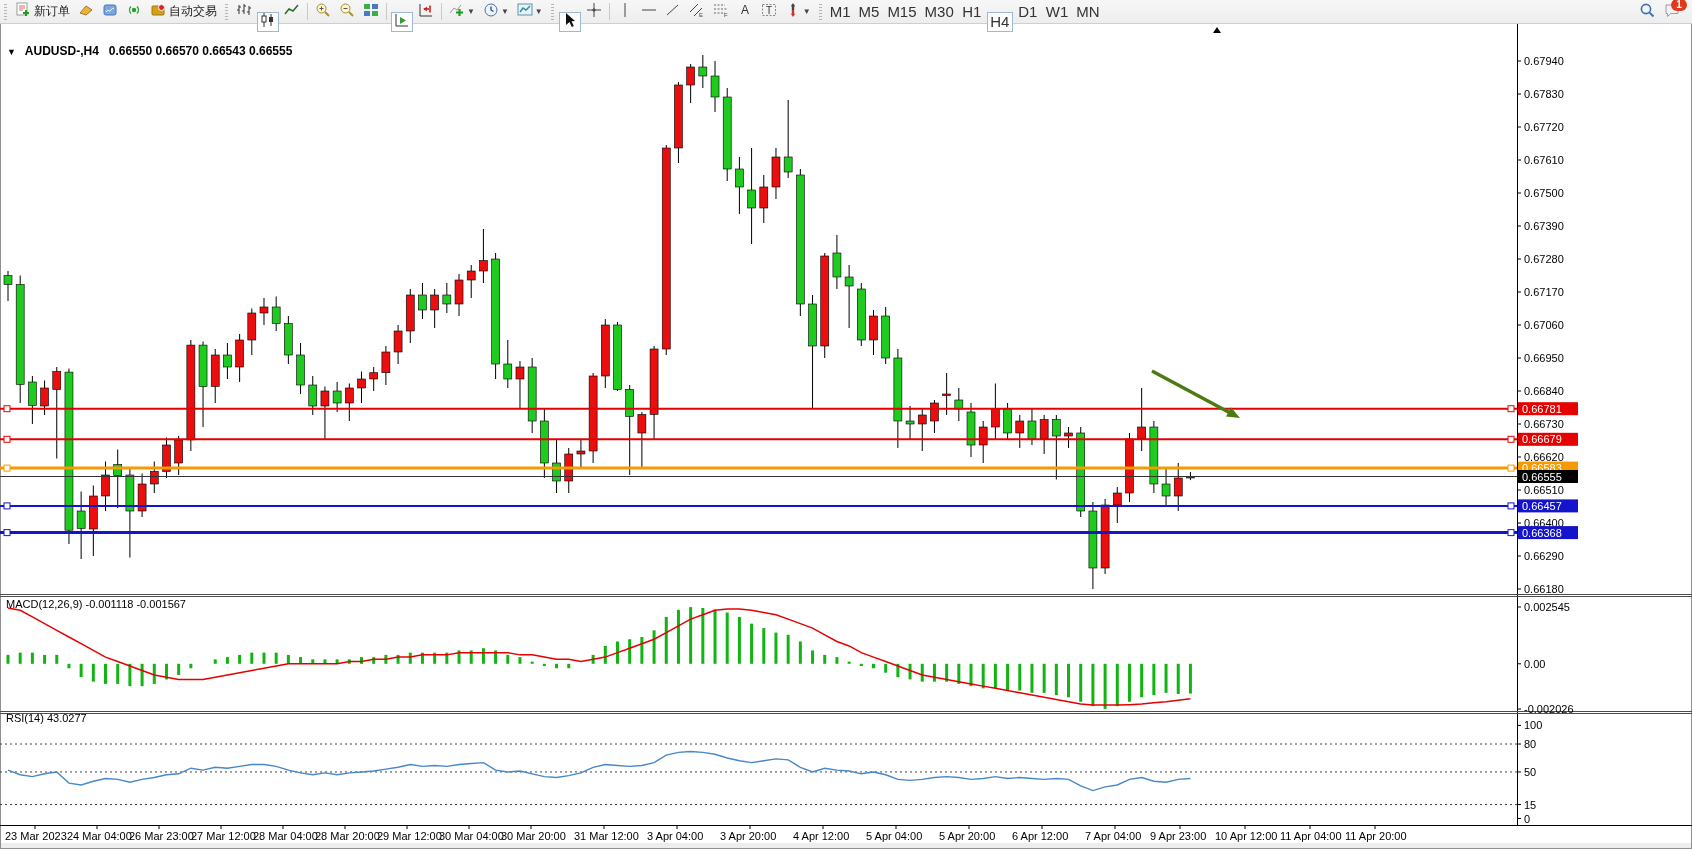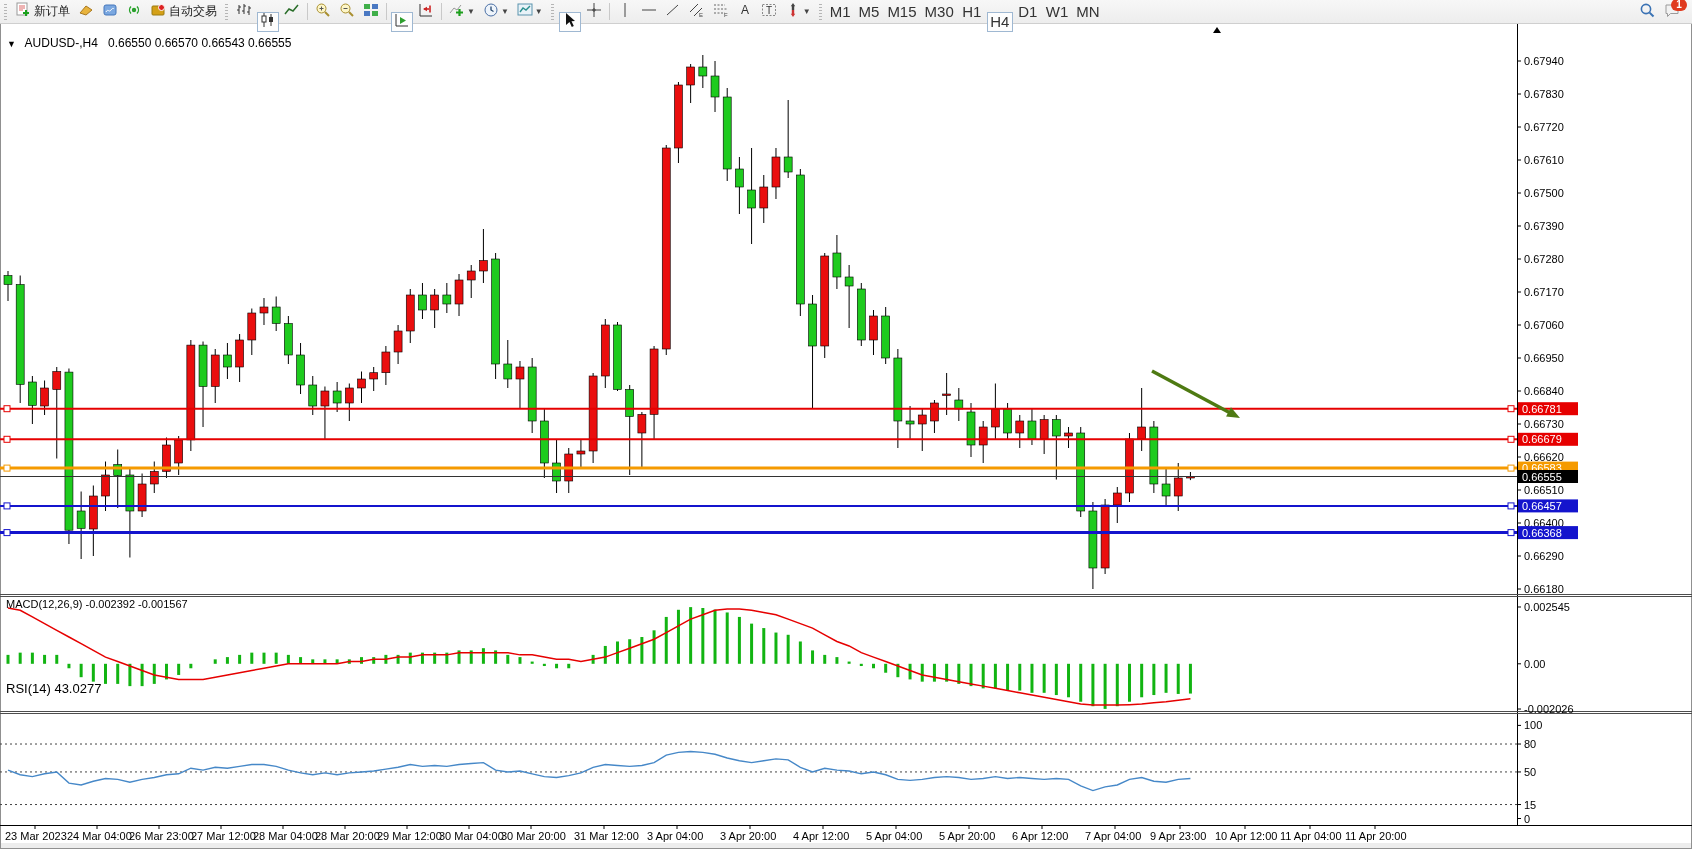--- a/index.html
+++ b/index.html
@@ -19,24 +19,24 @@
   .sep{width:1px;height:17px;background:#c9c9c9;margin:0 3px;}
   .tf{min-width:26px;font-size:15px;color:#333;}
   .spacer{flex:1;}
   .chatwrap{position:relative;}
   .badge{position:absolute;top:-4px;right:-4px;background:#e03a1e;color:#fff;
     border-radius:8px;font-size:10px;line-height:12px;min-width:12px;height:12px;
     text-align:center;padding:0 2px;font-weight:bold;}
   
   #chart-svg{position:absolute;left:0;top:0;z-index:5;}
   .overlay{position:absolute;z-index:10;color:#000;white-space:nowrap;}
-  .symbol-line{left:7px;top:36px;font-size:12px;}
+  .symbol-line{left:7px;top:44px;font-size:12px;font-weight:bold;}
   .symbol-line .tri{font-size:9px;margin-right:6px;}
   .macd-label{left:6px;top:598px;font-size:11px;}
-  .rsi-label{left:6px;top:681px;font-size:13px;}
+  .rsi-label{left:6px;top:712px;font-size:11px;}
 </style>
 </head>
 <body>
 
 <div class="toolbar">
   <div class="grip"></div>
 
   <button class="tb">
     <span>
       <svg width="16" height="16" viewBox="0 0 16 16">
@@ -748,14 +748,14 @@
       <text x="1524" y="822.5" font-family="&quot;Liberation Sans&quot;,sans-serif" font-size="11px" fill="#000">0</text>
       <polyline points="8,770.088 20.189999999999998,774.7429999999999 32.379999999999995,776.605 44.57,773.812 56.76,771.95 68.94999999999999,783.122 81.14,784.984 93.33,781.26 105.52,778.467 117.71,779.398 129.89999999999998,782.191 142.09,779.398 154.28,777.5360000000001 166.47,774.7429999999999 178.66,773.812 190.85,768.226 203.04,770.088 215.23,767.295 227.42,768.226 239.60999999999999,766.364 251.79999999999998,764.502 263.99,764.502 276.18,766.364 288.37,770.088 300.56,772.881 312.75,774.7429999999999 324.94,772.881 337.13,774.7429999999999 349.32,772.881 361.51,771.95 373.7,771.019 385.89,769.157 398.08,767.295 410.27,764.502 422.46,766.364 434.65,765.433 446.84,766.364 459.03,764.502 471.21999999999997,763.571 483.40999999999997,762.64 495.59999999999997,770.088 507.78999999999996,771.95 519.98,771.019 532.17,773.812 544.36,776.605 556.55,777.5360000000001 568.74,775.674 580.93,772.881 593.12,767.295 605.31,764.502 617.5,765.433 629.6899999999999,766.364 641.88,765.433 654.0699999999999,762.64 666.26,755.192 678.4499999999999,752.399 690.64,751.468 702.8299999999999,752.399 715.02,754.261 727.2099999999999,757.985 739.4,760.778 751.5899999999999,762.64 763.78,760.778 775.9699999999999,758.9159999999999 788.16,759.847 800.35,767.295 812.54,771.95 824.73,768.226 836.92,770.088 849.11,771.019 861.3,773.812 873.49,771.95 885.68,774.7429999999999 897.87,779.398 910.06,780.329 922.25,779.398 934.4399999999999,777.5360000000001 946.63,776.605 958.8199999999999,777.5360000000001 971.01,779.398 983.1999999999999,778.467 995.39,776.605 1007.5799999999999,778.467 1019.77,777.5360000000001 1031.96,778.467 1044.1499999999999,779.398 1056.34,778.467 1068.53,779.398 1080.72,785.915 1092.9099999999999,790.57 1105.1,786.846 1117.29,784.984 1129.48,779.398 1141.6699999999998,777.5360000000001 1153.86,781.26 1166.05,782.191 1178.24,779.398 1190.43,778.467" fill="none" stroke="#4688c8" stroke-width="1.4"></polyline>
     </g>
   </svg>
 
 <div class="overlay symbol-line">
   <span class="tri">▼</span>
   <span>AUDUSD-,H4</span>&nbsp;&nbsp;
   <span>0.66550 0.66570 0.66543 0.66555</span>
 </div>
-<div class="overlay macd-label">MACD(12,26,9) -0.002392 -0.001567</div>
+<div class="overlay macd-label">MACD(12,26,9) -0.001118 -0.001567</div>
 <div class="overlay rsi-label">RSI(14) 43.0277</div>
 
 </body></html>

